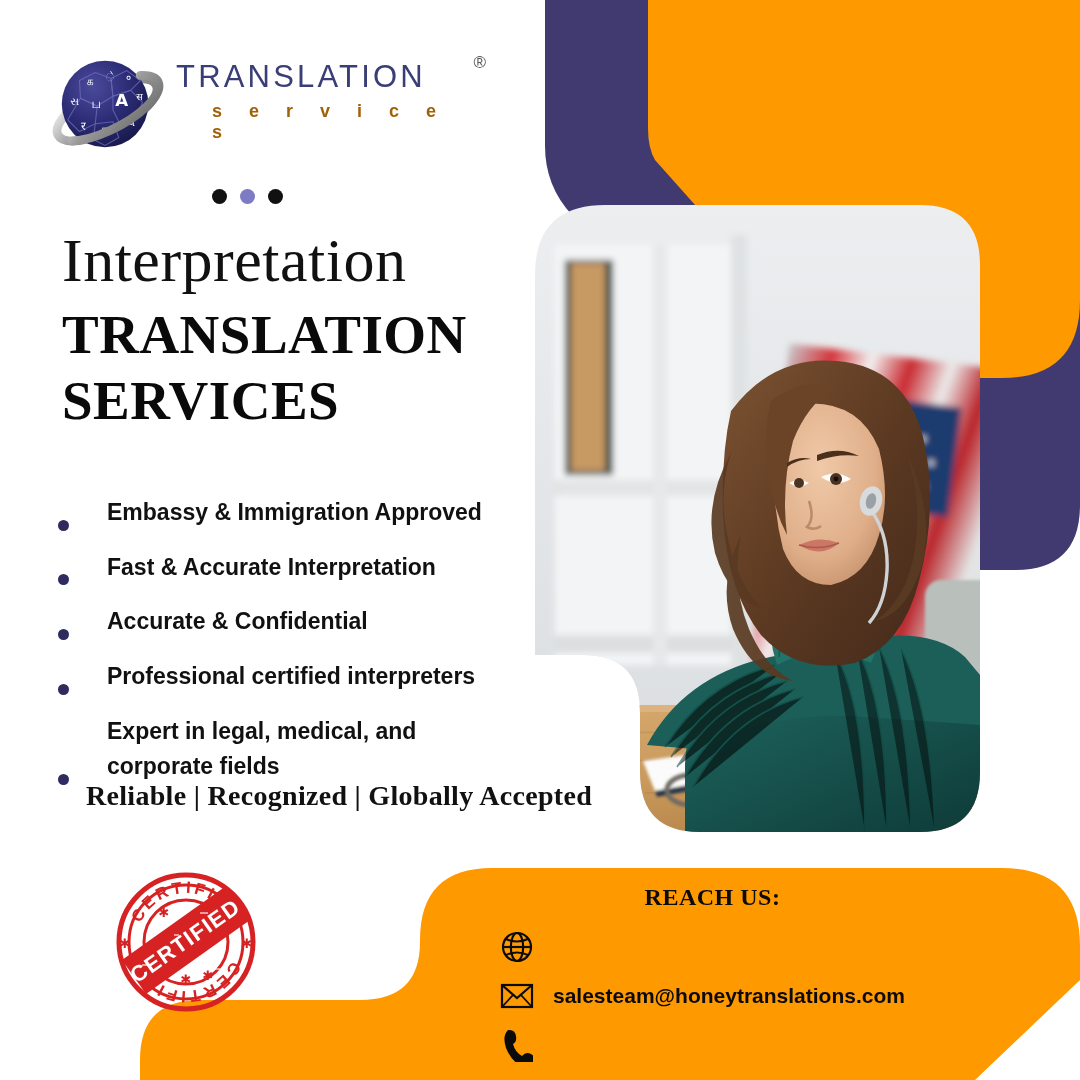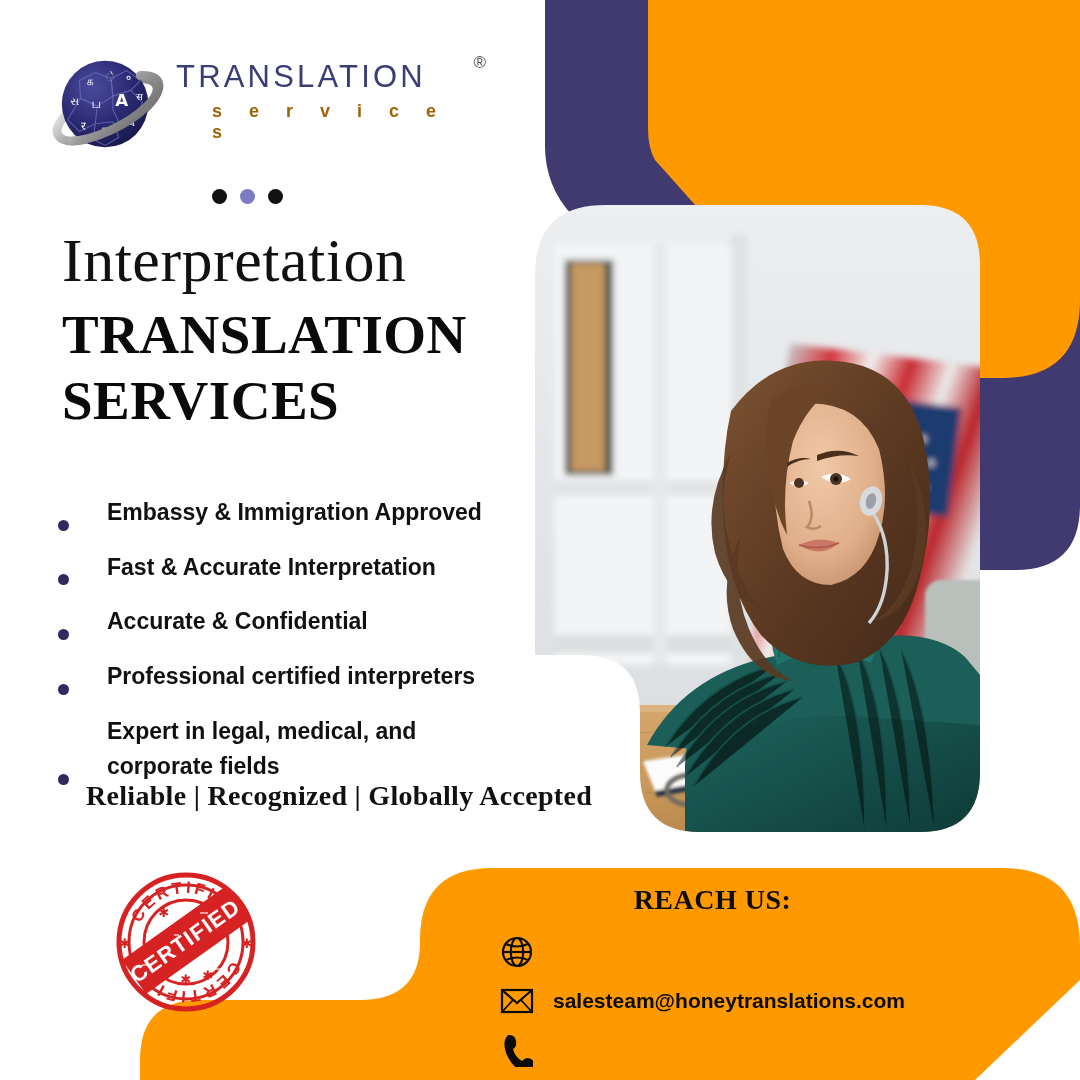--- a/index.html
+++ b/index.html
@@ -96,21 +96,21 @@
     position:absolute; left:415px; top:868px;
     width:665px; height:212px;
   }
   .reach-inner {
     position:absolute; inset:0;
     padding:16px 0 0 0;
   }
   .reach-title {
     text-align:center;
     font-family:"Liberation Serif", serif;
-    font-size:28px; font-weight:700; color:#0c0c0c;
+    font-size:24px; font-weight:700; color:#0c0c0c;
     letter-spacing:0.5px;
     margin-left:-70px;
   }
   .contact-list { margin-top:16px; padding-left:82px; }
   .contact-row { display:flex; align-items:center; margin-bottom:9px; }
   .c-icon { flex:0 0 40px; height:40px; display:flex; align-items:center; justify-content:center; }
   .c-text {
     margin-left:16px;
     font-family:"Liberation Sans", sans-serif;
     font-size:21px; font-weight:700; color:#0b0b0b;

